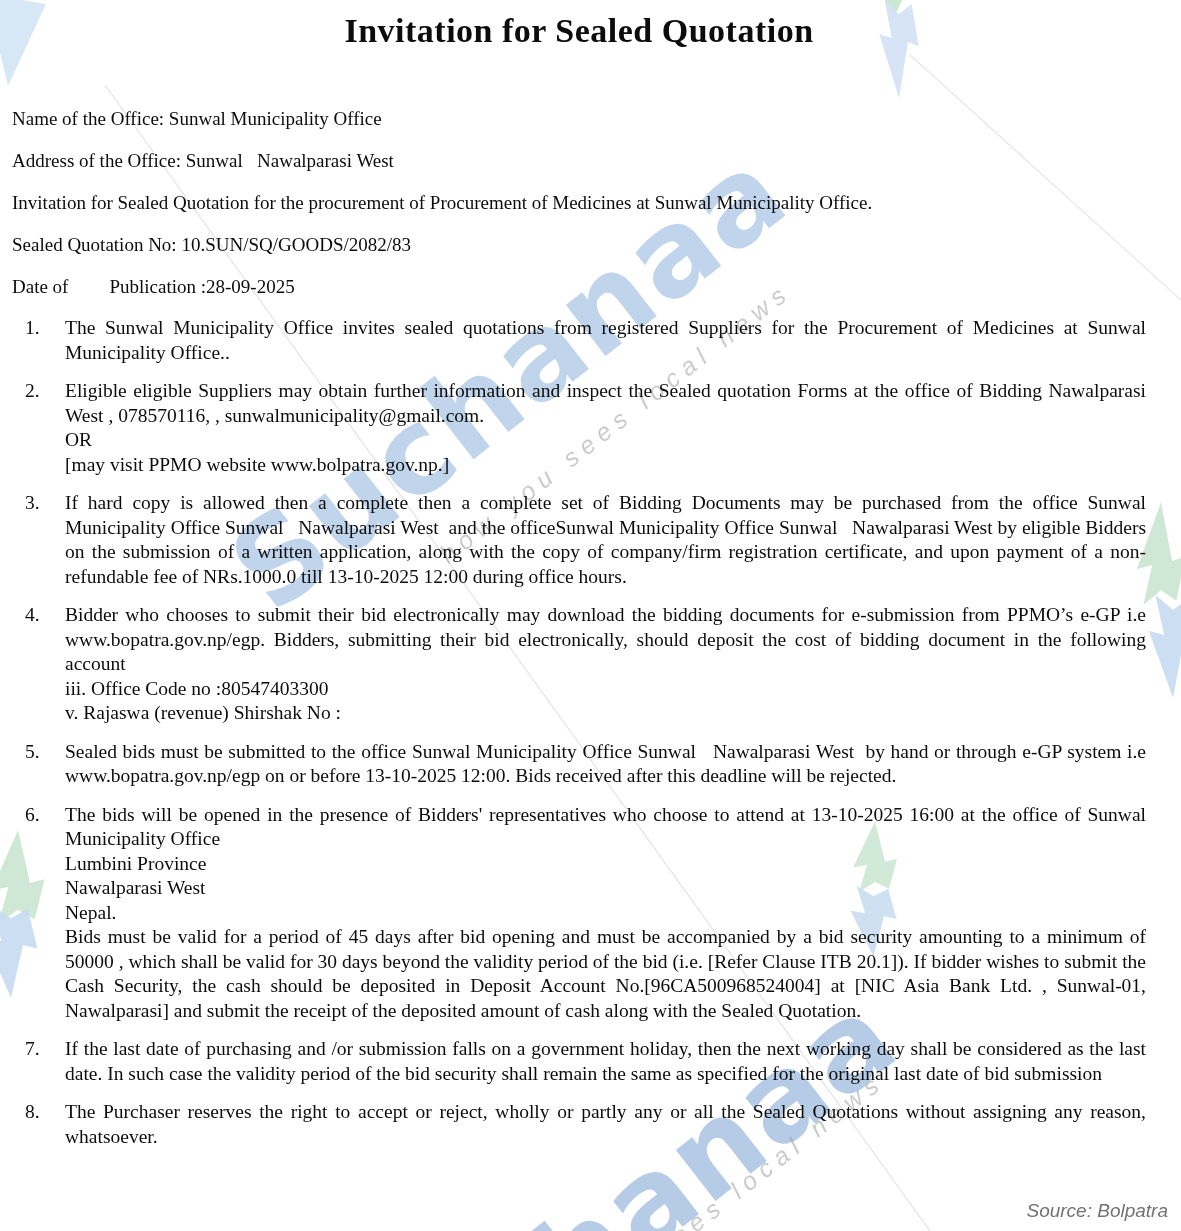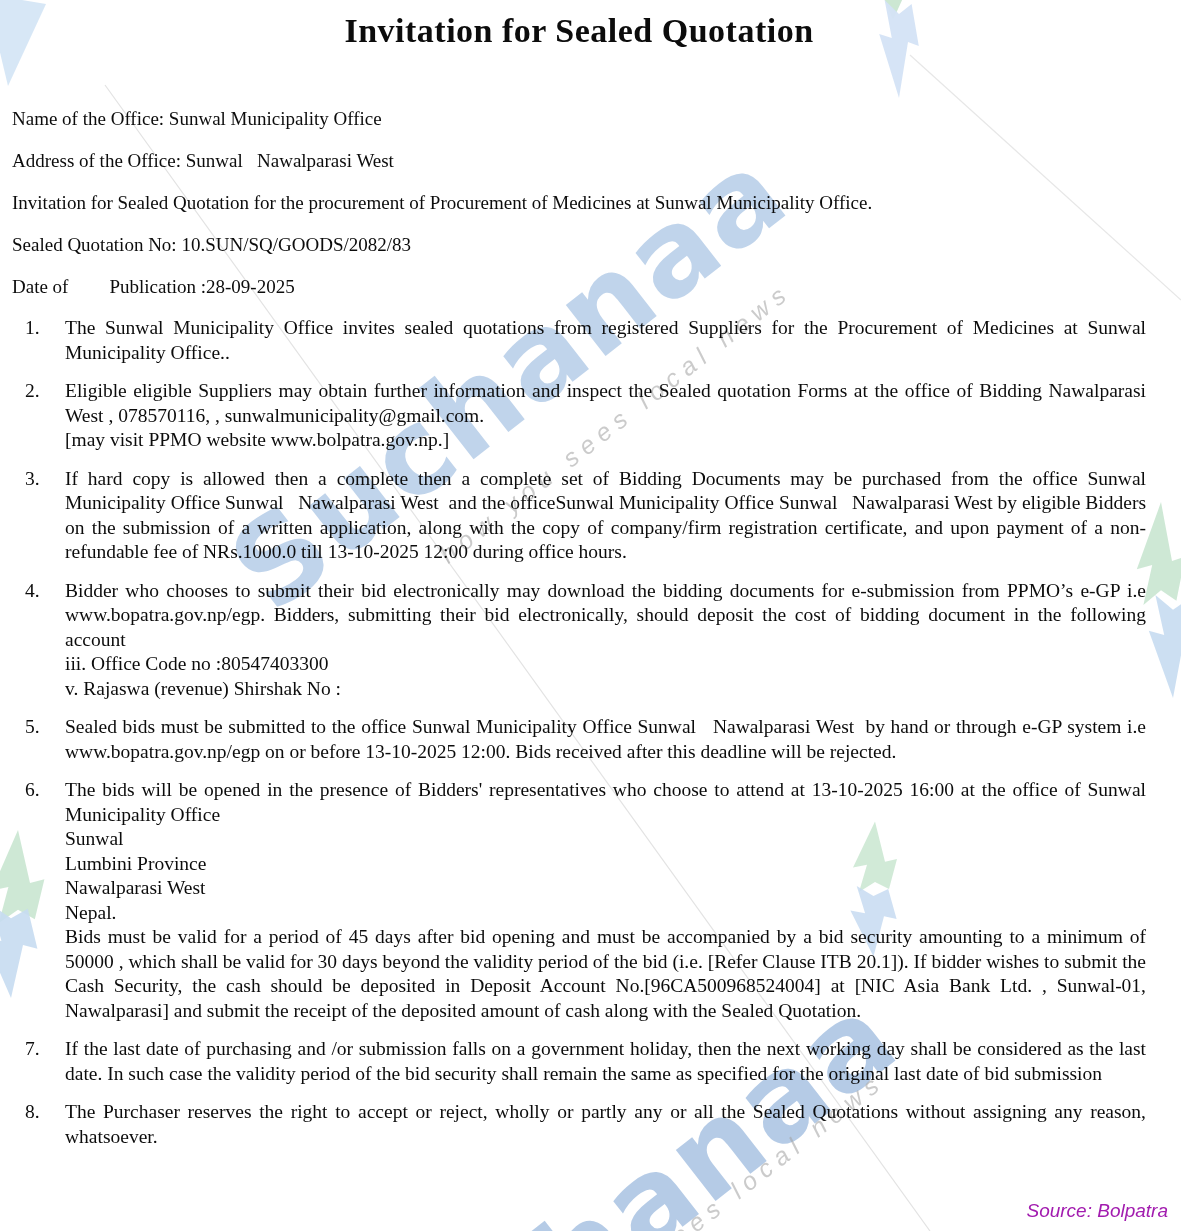--- a/index.html
+++ b/index.html
@@ -36,21 +36,21 @@
   .item{display:flex;margin:0 0 14px 0;padding-left:13px;}
   .num{width:40px;flex:none;font-size:19.5px;line-height:24.5px;}
   .body{flex:1;min-width:0;}
   .body p{margin:0;font-size:19.5px;line-height:24.5px;}
   .just{text-align:justify;}
   .acct-row{display:flex;font-size:19.5px;line-height:24.5px;}
   .acct-left{width:413px;flex:none;}
   .acct-right{flex:1;}
   .source{
     position:absolute;right:13px;top:1200px;z-index:2;
-    font-family:"Liberation Sans",sans-serif;font-style:italic;font-size:19px;color:#a21caf;
+    font-family:"Liberation Sans",sans-serif;font-style:italic;font-size:19px;color:#737373;
   }
 </style>
 </head>
 <body>
 
 <div class="page">
 
   <svg class="overlay" width="1181" height="1231" viewBox="0 0 1181 1231">
     <defs>
       <polygon id="bolt" points="30,2 40,58 52,54 44,96 30,86 14,100 22,62 8,66"></polygon>
@@ -97,20 +97,21 @@
         <div class="num">1.</div>
         <div class="body">
             <p class="just">The Sunwal Municipality Office invites sealed quotations from registered Suppliers for the Procurement of Medicines at Sunwal Municipality Office..</p>
           </div>
       </div>
 
       <div class="item">
         <div class="num">2.</div>
         <div class="body">
           <p class="just">Eligible eligible Suppliers may obtain further information and inspect the Sealed quotation Forms at the office of Bidding Nawalparasi West , 078570116, , sunwalmunicipality@gmail.com.</p>
+          <p>OR</p>
           <p>[may visit PPMO website www.bolpatra.gov.np.]</p>
         </div>
       </div>
 
       <div class="item">
         <div class="num">3.</div>
         <div class="body">
             <p class="just">If hard copy is allowed then a complete then a complete set of Bidding Documents may be purchased from the office Sunwal Municipality Office Sunwal&nbsp;&nbsp; Nawalparasi West&nbsp; and the officeSunwal Municipality Office Sunwal&nbsp;&nbsp; Nawalparasi West by eligible Bidders on the submission of a written application, along with the copy of company/firm registration certificate, and upon payment of a non-refundable fee of NRs.1000.0 till 13-10-2025 12:00 during office hours.</p>
           </div>
       </div>
@@ -133,21 +134,20 @@
         <div class="num">5.</div>
         <div class="body">
             <p class="just">Sealed bids must be submitted to the office Sunwal Municipality Office Sunwal&nbsp;&nbsp; Nawalparasi West&nbsp; by hand or through e-GP system i.e www.bopatra.gov.np/egp on or before 13-10-2025 12:00. Bids received after this deadline will be rejected.</p>
           </div>
       </div>
 
       <div class="item">
         <div class="num">6.</div>
         <div class="body">
           <p class="just">The bids will be opened in the presence of Bidders' representatives who choose to attend at 13-10-2025 16:00 at the office of Sunwal Municipality Office</p>
-          <p>Sunwal</p>
           <p>Lumbini Province</p>
           <p>Nawalparasi West</p>
           <p>Nepal.</p>
           <p class="just">Bids must be valid for a period of 45 days after bid opening and must be accompanied by a bid security amounting to a minimum of 50000 , which shall be valid for 30 days beyond the validity period of the bid (i.e. [Refer Clause ITB 20.1]). If bidder wishes to submit the Cash Security, the cash should be deposited in Deposit Account No.[96CA500968524004] at [NIC Asia Bank Ltd. , Sunwal-01, Nawalparasi] and submit the receipt of the deposited amount of cash along with the Sealed Quotation.</p>
         </div>
       </div>
 
       <div class="item">
         <div class="num">7.</div>
         <div class="body">

